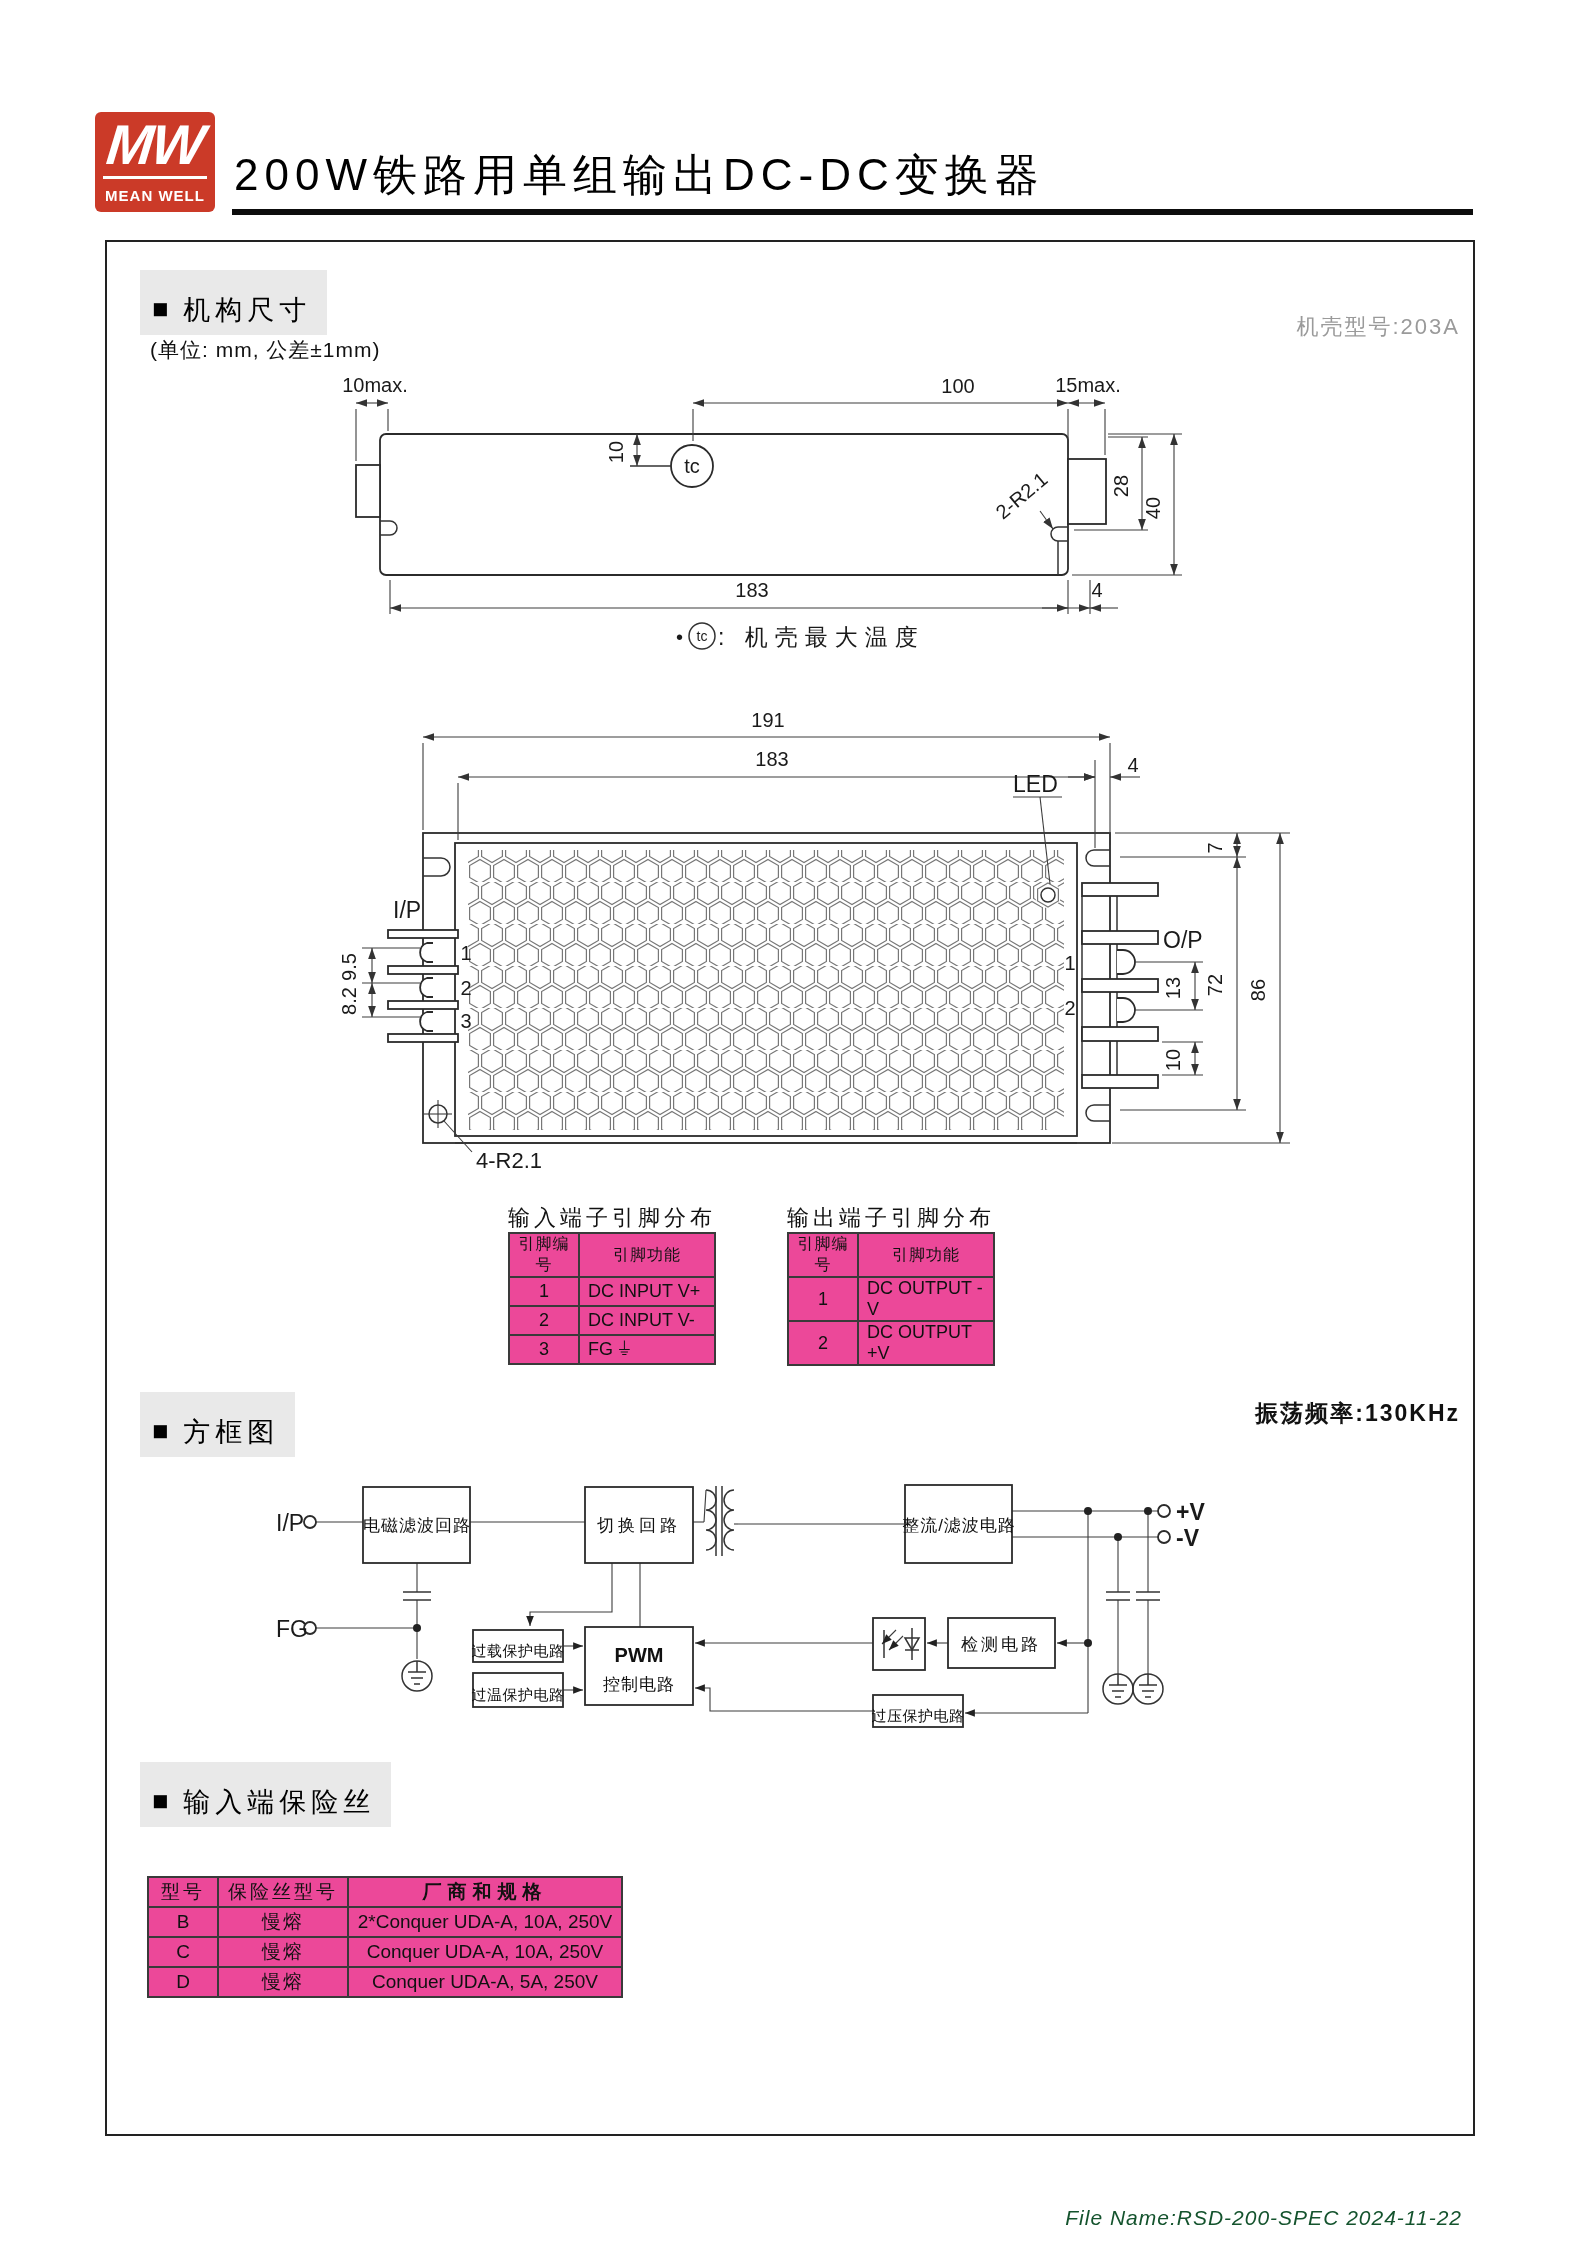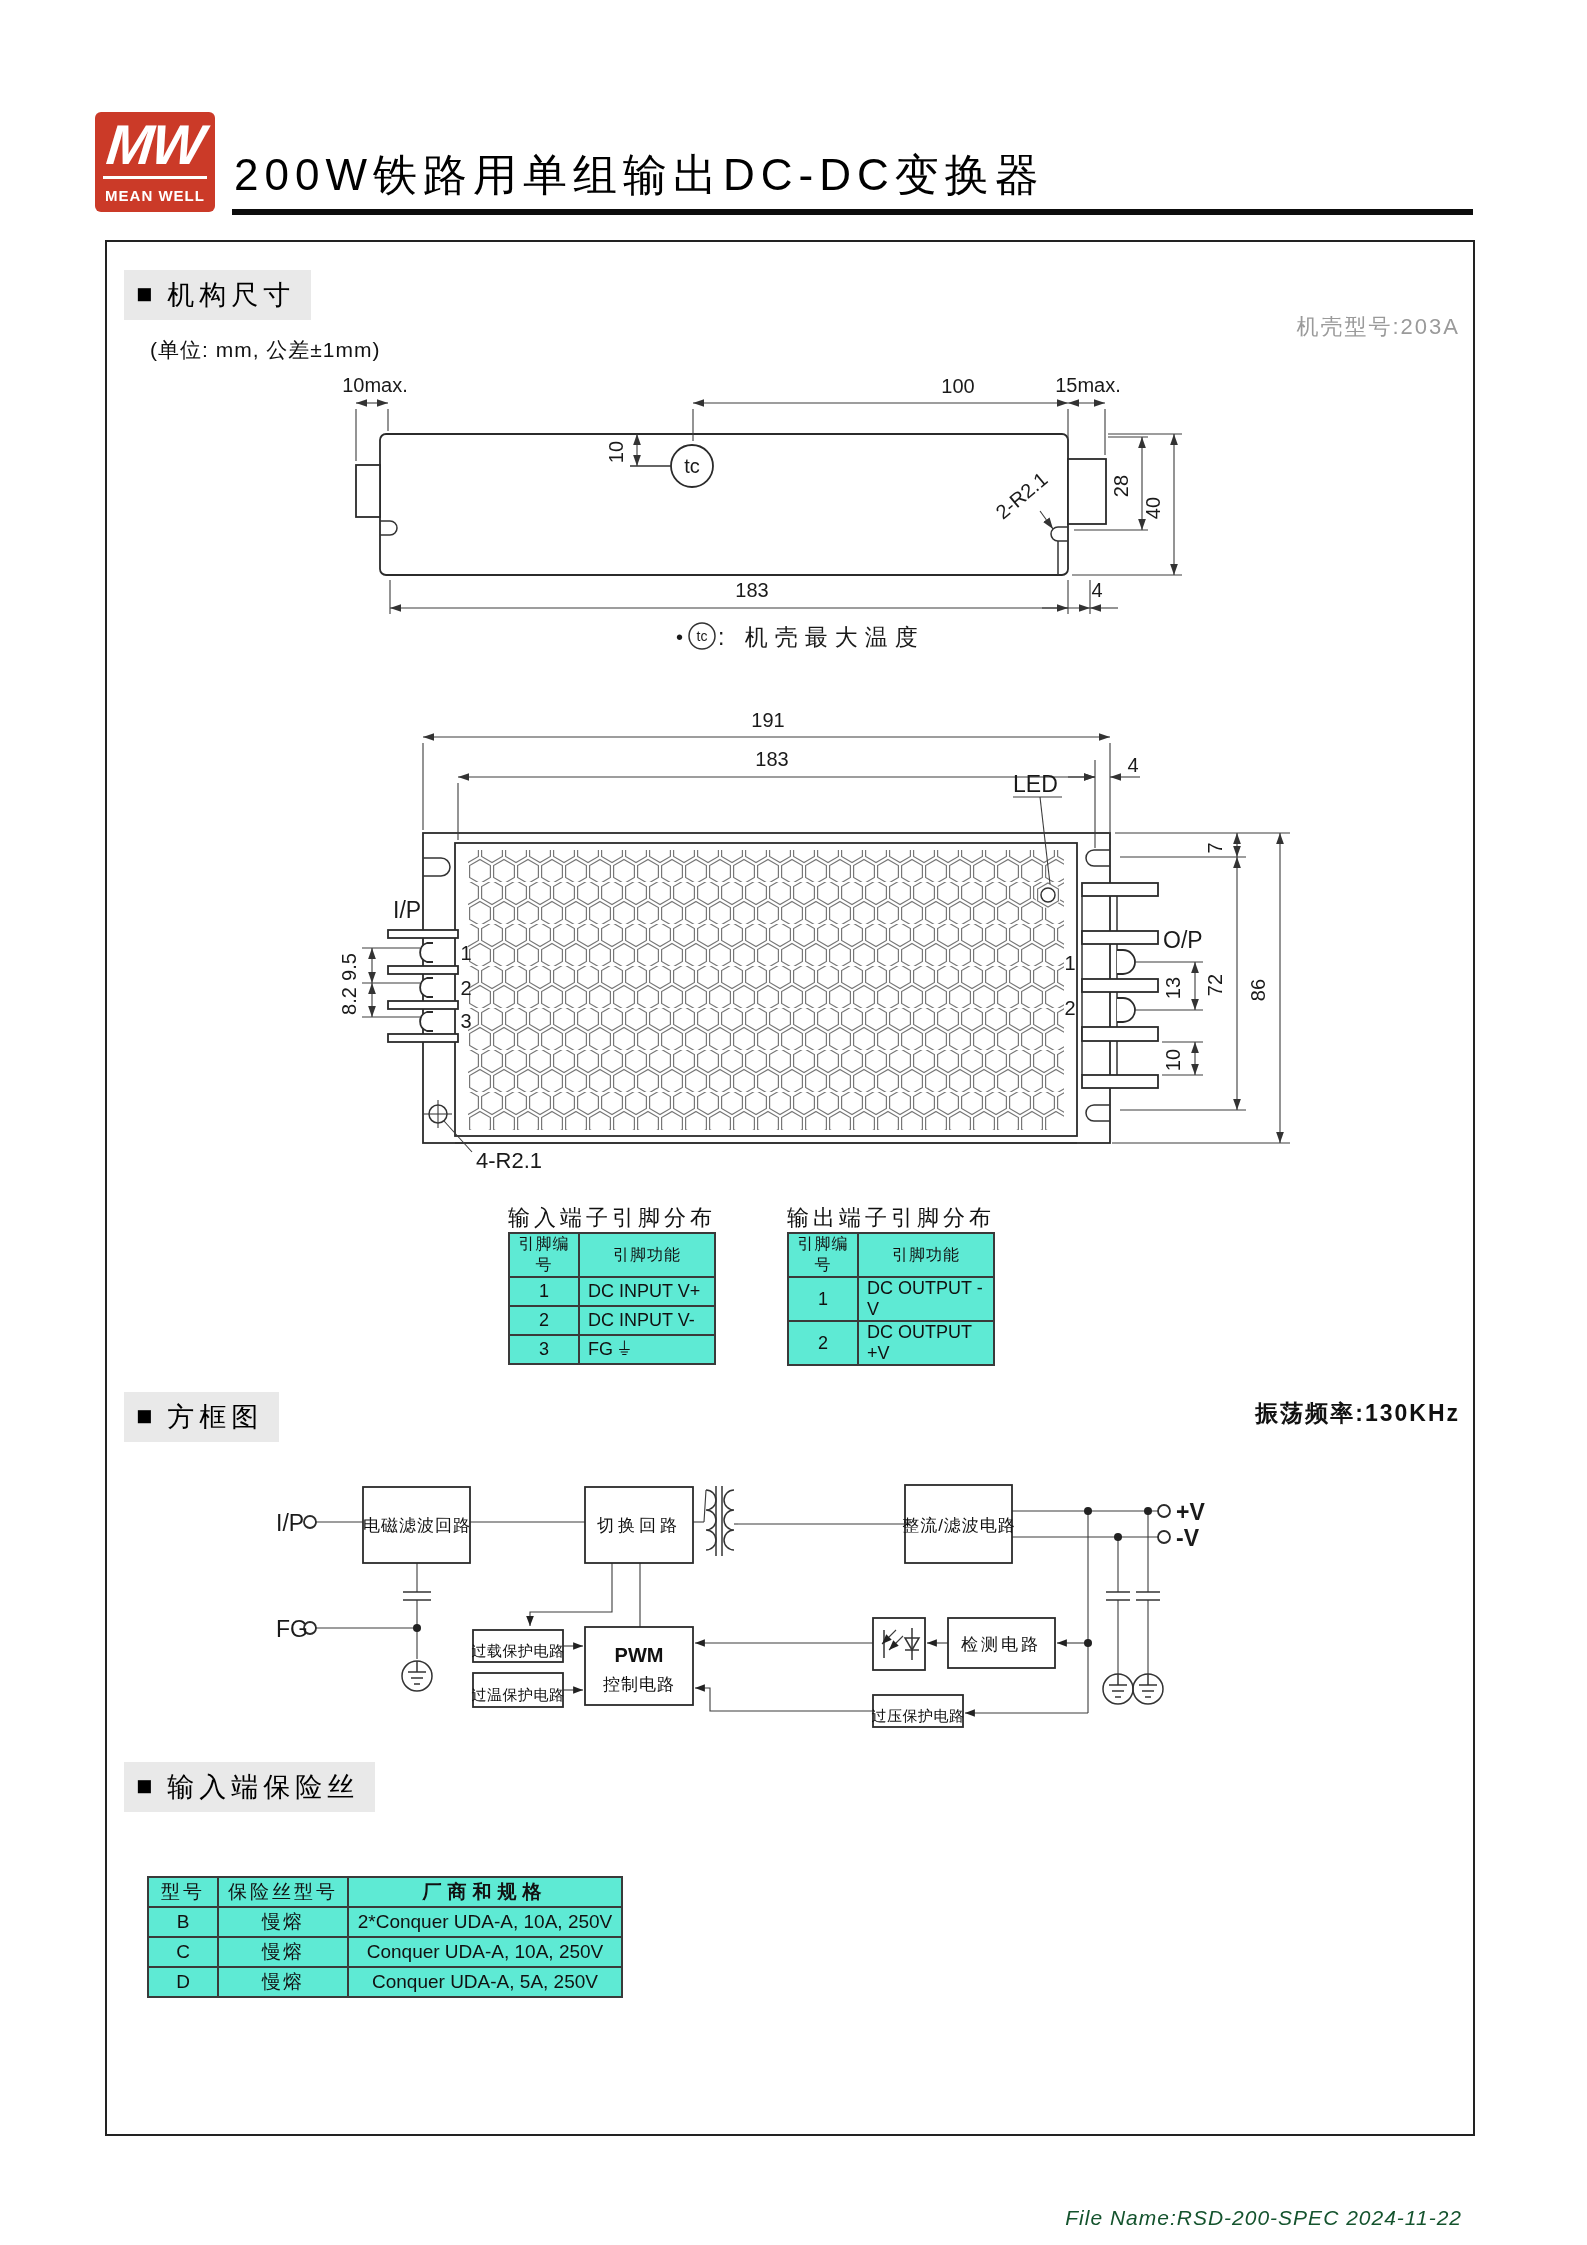--- a/index.html
+++ b/index.html
@@ -16,33 +16,33 @@
   .logo-name{color:#fff;font-size:15px;font-weight:bold;letter-spacing:1px;margin-top:8px;}
   .title{left:234px;top:146px;font-size:44px;letter-spacing:6px;white-space:nowrap;color:#000;}
   .series{left:1028px;top:144px;white-space:nowrap;}
   .series-main{font-size:47px;font-weight:bold;letter-spacing:1px;}
   .series-suffix{font-size:42px;letter-spacing:10px;}
   .title-rule{left:232px;top:209px;width:1241px;height:6px;background:#0d0d0d;}
 
   .page-border{left:105px;top:240px;width:1366px;height:1892px;border:2px solid #222;}
 
   
-  .sec-hd{background:#e9e9e9;padding:7px 16px 7px 12px;font-size:27px;letter-spacing:5px;
-          color:#000;white-space:nowrap;}
+  .sec-hd{background:#e9e9e9;padding:22px 16px 7px 12px;font-size:27px;letter-spacing:5px;
+          color:#000;white-space:nowrap;margin-left:16px;}
   .sec-bullet{display:inline-block;margin-right:10px;transform:translateY(-1px);}
   .gray-note{color:#9a9a9a;}
 
   .unit-note{left:150px;top:336px;font-size:21px;letter-spacing:1px;}
   .case-model{left:1100px;top:312px;width:360px;text-align:right;font-size:22px;letter-spacing:2px;}
   .freq-note{left:1040px;top:1398px;width:420px;text-align:right;font-size:23px;font-weight:bold;letter-spacing:2px;}
   .fuse-desc{left:150px;top:1820px;font-size:23px;letter-spacing:1.5px;}
 
   
   table{border-collapse:collapse;}
-  .dtable{position:absolute;border:2px solid #3a3a3a;background:#5eead4;}
+  .dtable{position:absolute;border:2px solid #3a3a3a;background:#ec4899;}
   .dtable td,.dtable th{border:2px solid #3a3a3a;padding:0 8px;height:27px;font-weight:normal;}
   .tbl-title{font-size:22px;letter-spacing:4px;white-space:nowrap;}
   .c-num{text-align:center;font-size:18px;font-weight:bold;width:52px;}
   .c-fn{font-size:18px;font-weight:bold;text-align:left;width:118px;letter-spacing:0px;}
   .c-hd{font-size:16px;text-align:center;letter-spacing:1px;}
   .fuse-tbl td,.fuse-tbl th{height:28px;}
   .f-model{width:52px;text-align:center;font-size:19px;font-weight:bold;}
   .f-type{width:112px;text-align:center;font-size:19px;letter-spacing:2px;}
   .f-spec{width:256px;text-align:center;font-size:19px;font-weight:bold;}
   .f-hd{font-size:19px;text-align:center;letter-spacing:3px;font-weight:normal;}

